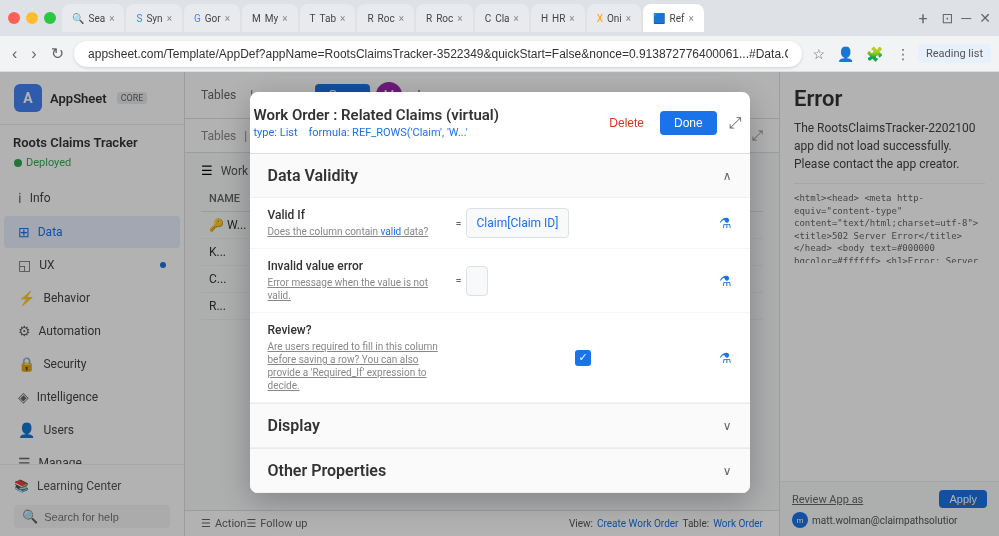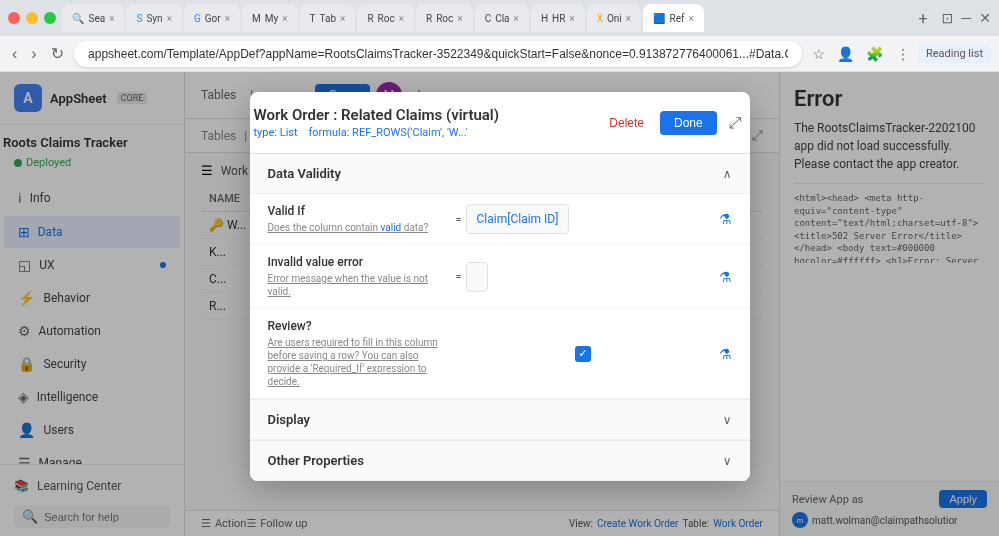--- a/index.html
+++ b/index.html
@@ -27,21 +27,21 @@
 
     
     .app-layout { display: flex; height: calc(536px - 72px); }
 
     
     .sidebar { background: #fff; width: 185px; border-right: 1px solid #e0e0e0; display: flex; flex-direction: column; }
     .sidebar-header { padding: 12px 14px; display: flex; align-items: center; gap: 8px; border-bottom: 1px solid #eee; }
     .appsheet-logo { width: 28px; height: 28px; background: #4285f4; border-radius: 6px; display: flex; align-items: center; justify-content: center; color: #fff; font-size: 14px; font-weight: bold; }
     .appsheet-brand { font-size: 13px; font-weight: 600; color: #333; }
     .core-badge { font-size: 9px; color: #666; background: #e8eaed; padding: 1px 4px; border-radius: 3px; margin-left: 2px; }
-    .app-title { padding: 10px 3px 6px; font-size: 13px; font-weight: 600; color: #333; }
+    .app-title { padding: 10px 13px 6px; font-size: 13px; font-weight: 600; color: #333; }
     .deployed-badge { display: flex; align-items: center; gap: 4px; padding: 0 14px 10px; font-size: 11px; color: #34a853; }
     .deployed-dot { width: 8px; height: 8px; border-radius: 50%; background: #34a853; }
     .sidebar-nav { flex: 1; overflow-y: auto; }
     .nav-item { display: flex; align-items: center; gap: 8px; padding: 8px 14px; cursor: pointer; color: #444; font-size: 12px; border-radius: 4px; margin: 1px 4px; }
     .nav-item.active { background: #e8f0fe; color: #1a73e8; }
     .nav-icon { font-size: 14px; color: #666; }
     .nav-item.active .nav-icon { color: #1a73e8; }
     .nav-dot { width: 6px; height: 6px; border-radius: 50%; background: #1a73e8; margin-left: auto; }
     .sidebar-footer { padding: 8px 14px; border-top: 1px solid #eee; }
     .footer-item { display: flex; align-items: center; gap: 8px; padding: 6px 0; cursor: pointer; color: #555; font-size: 12px; }
@@ -69,21 +69,21 @@
     .bottom-bar { position: absolute; bottom: 0; left: 0; right: 0; background: #fff; border-top: 1px solid #e0e0e0; padding: 6px 16px; display: flex; align-items: center; justify-content: space-between; font-size: 11px; color: #666; }
     .bottom-item { display: flex; align-items: center; gap: 4px; }
 
     
     .right-panel { background: #fff; width: 220px; border-left: 1px solid #e0e0e0; position: relative; overflow: hidden; }
     .error-panel { padding: 14px; }
     .error-title { font-size: 22px; font-weight: 600; color: #333; margin-bottom: 8px; }
     .error-text { font-size: 12px; color: #444; line-height: 1.5; margin-bottom: 10px; }
     .error-code { font-size: 9px; color: #666; font-family: monospace; line-height: 1.4; border-top: 1px solid #eee; padding-top: 8px; overflow: hidden; max-height: 80px; }
     .right-panel-footer { position: absolute; bottom: 0; left: 0; right: 0; background: #f8f9fa; padding: 8px 12px; border-top: 1px solid #eee; }
-    .review-app-row { display: flex; align-items: center; font-size: 11px; color: #666; }
+    .review-app-row { display: flex; align-items: center; font-size: 11px; color: #666; text-decoration: underline; }
     .apply-btn { background: #1a73e8; color: #fff; border: none; border-radius: 4px; padding: 3px 10px; font-size: 11px; cursor: pointer; margin-left: auto; }
     .user-row { display: flex; align-items: center; gap: 4px; font-size: 10px; color: #555; margin-top: 4px; }
     .link-text { color: #1a73e8; text-decoration: none; cursor: pointer; }
     .user-avatar-sm { width: 16px; height: 16px; border-radius: 50%; background: #1a73e8; color: #fff; font-size: 8px; display: flex; align-items: center; justify-content: center; }
 
     
     .modal-overlay { position: fixed; top: 72px; left: 0; right: 0; bottom: 0; background: rgba(0,0,0,0.3); z-index: 100; display: flex; justify-content: center; align-items: flex-start; padding-top: 20px; }
     .modal { background: #fff; border-radius: 8px; width: 500px; box-shadow: 0 8px 32px rgba(0,0,0,0.25); overflow: hidden; }
     .modal-header { padding: 14px 4px; border-bottom: 1px solid #e0e0e0; display: flex; align-items: center; justify-content: space-between; }
     .modal-title-block { flex: 1; }
@@ -91,21 +91,21 @@
     .modal-subtitle { font-size: 11px; color: #888; margin-top: 2px; }
     .modal-subtitle span { color: #1a73e8; }
     .modal-actions { display: flex; align-items: center; gap: 8px; }
     .delete-btn { color: #d93025; border: none; background: none; cursor: pointer; font-size: 12px; padding: 4px 8px; border-radius: 4px; }
     .done-btn { background: #1a73e8; color: #fff; border: none; border-radius: 4px; padding: 5px 14px; font-size: 12px; cursor: pointer; }
     .expand-btn { background: none; border: none; cursor: pointer; color: #666; font-size: 16px; padding: 4px; }
     .modal-body { max-height: 380px; overflow-y: auto; }
 
     
     .section-header { display: flex; align-items: center; justify-content: space-between; padding: 12px 18px; background: #fafafa; border-bottom: 1px solid #f0f0f0; cursor: pointer; }
-    .section-title { font-size: 13px; font-weight: 600; color: #333; }
+    .section-title { font-size: 16px; font-weight: 600; color: #333; }
     .chevron { color: #666; font-size: 12px; }
 
     
     .section-body { padding: 0; }
     .field-row { display: grid; grid-template-columns: 180px 1fr auto; gap: 8px; align-items: center; padding: 10px 18px; border-bottom: 1px solid #f5f5f5; }
     .field-label { font-size: 12px; font-weight: 500; color: #333; }
     .field-desc { font-size: 10px; color: #888; margin-top: 3px; line-height: 1.3; text-decoration: underline; }
     .field-desc .link { color: #1a73e8; }
     .field-value { display: flex; align-items: center; gap: 4px; background: #f8f9fa; border: 1px solid #e0e0e0; border-radius: 4px; padding: 5px 10px; font-size: 12px; color: #1a73e8; min-height: 30px; }
     .field-value-empty { background: #f8f9fa; border: 1px solid #e0e0e0; border-radius: 4px; padding: 5px 10px; min-height: 30px; display: flex; align-items: center; }

